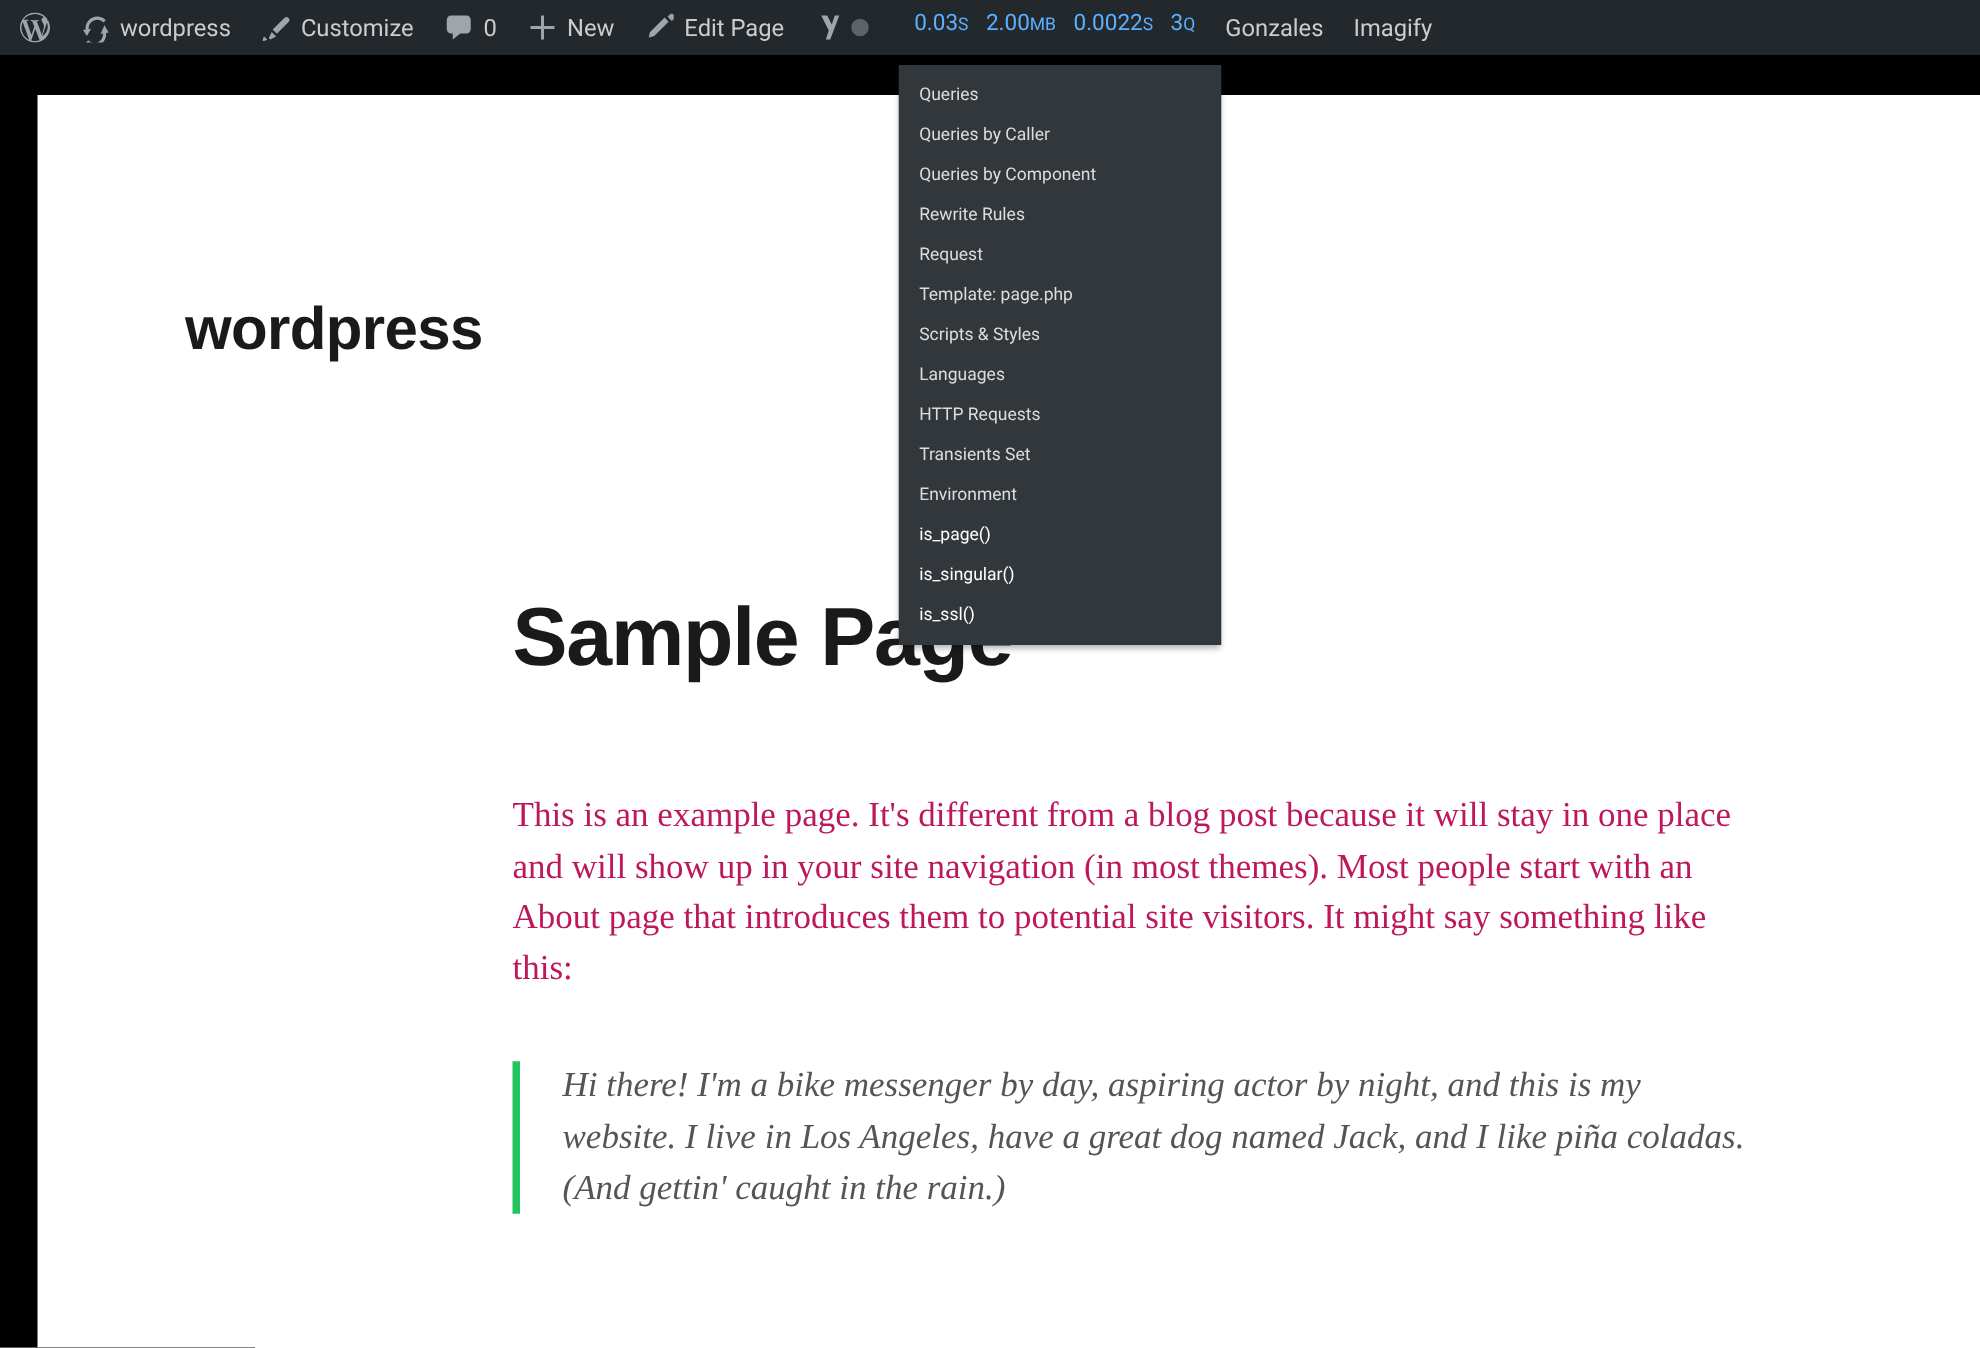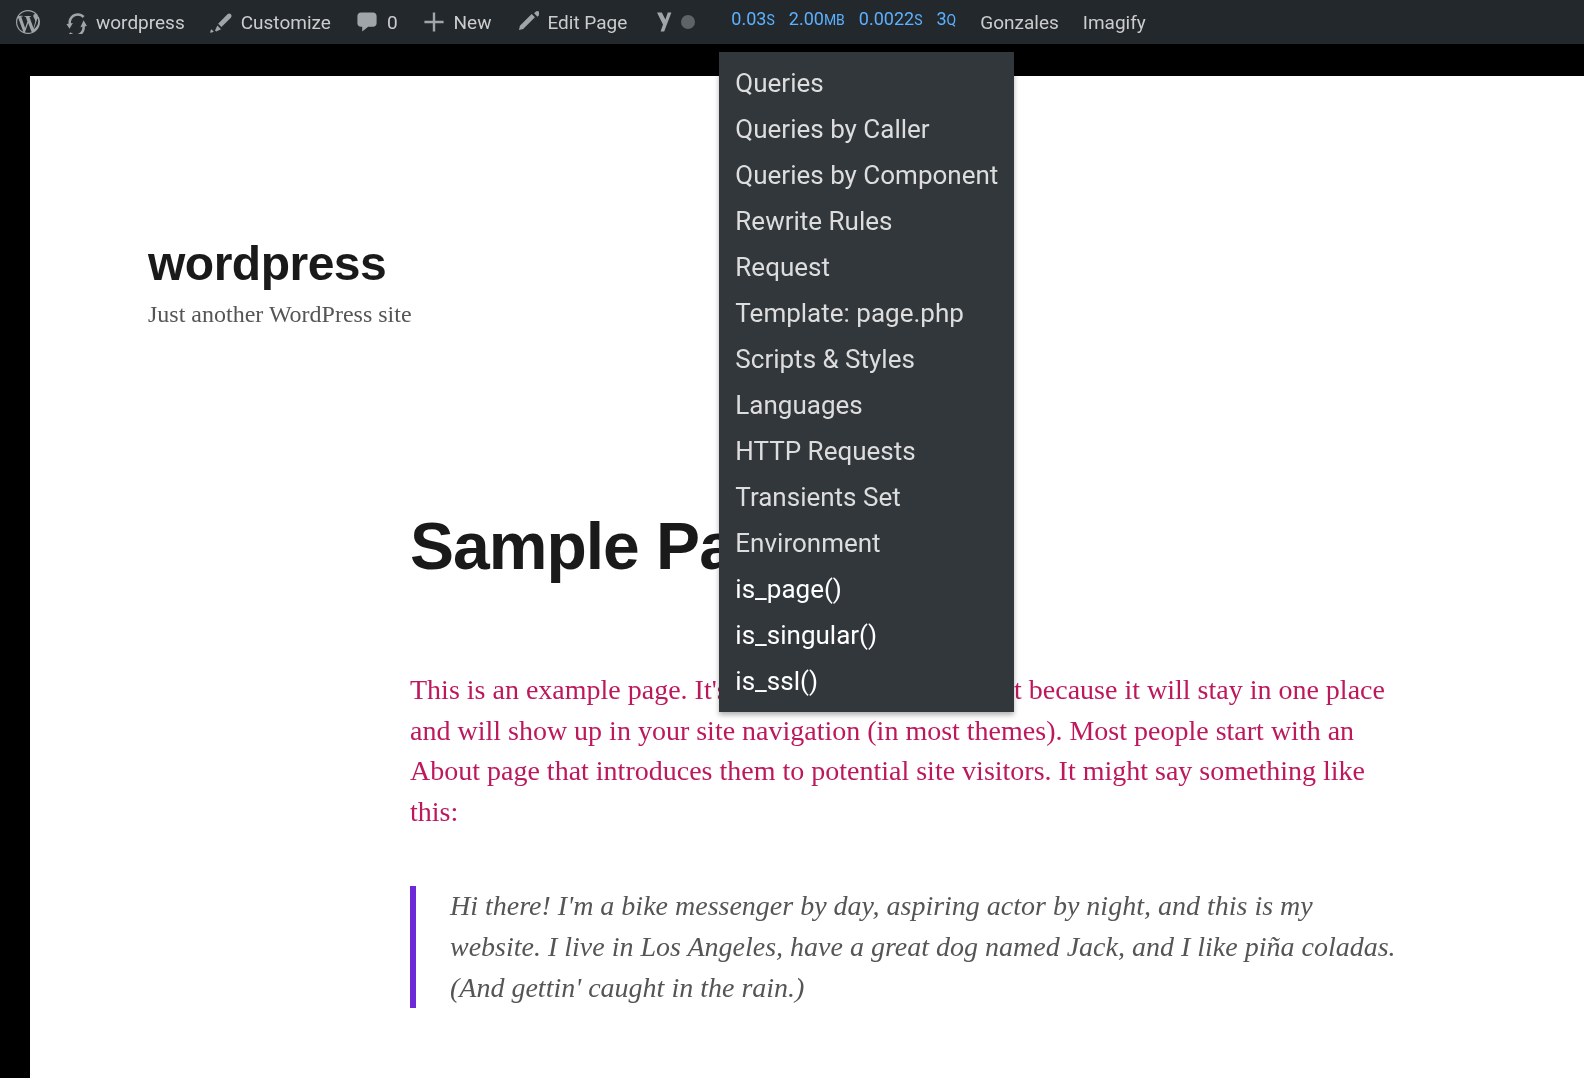--- a/index.html
+++ b/index.html
@@ -58,21 +58,21 @@
       left: 0;
       background: #32373c;
       min-width: 258px;
       padding: 8px 0;
       box-shadow: 0 3px 5px rgba(0,0,0,0.3);
       z-index: 200;
     }
     .qm-dropdown-item {
       padding: 8px 16px;
       color: #ddd;
-      font-size: 26px;
+      font-size: 14px;
       cursor: pointer;
       white-space: nowrap;
     }
     .qm-dropdown-item.green { color: #ffffff; }
     .spacer { flex: 0 0 12px; }
     .yoast-circle {
       width: 14px;
       height: 14px;
       border-radius: 50%;
       background: #5d6367;
@@ -115,21 +115,21 @@
       letter-spacing: -1px;
     }
     .entry-body {
       margin-top: 86px;
       font-size: 28px;
       line-height: 1.45;
       color: #be185d;
     }
     .entry-quote {
       margin-top: 54px;
-      border-left: 6px solid #6d28d9;
+      border-left: 6px solid #22c55e;
       padding-left: 34px;
       font-style: italic;
       color: #555;
       font-size: 28px;
       line-height: 1.45;
     }
   </style>
 </head>
 <body>
 
@@ -216,20 +216,19 @@
     <span>Gonzales</span>
   </div>
   <div class="admin-item">
     <span>Imagify</span>
   </div>
 </div>
 
 <div class="content-wrap">
   <div class="page-content">
     <h1 class="site-title">wordpress</h1>
-    <p class="site-tagline">Just another WordPress site</p>
     <div class="entry">
       <h2 class="entry-title">Sample Page</h2>
       <p class="entry-body">This is an example page. It's different from a blog post because it will stay in one place and will show up in your site navigation (in most themes). Most people start with an About page that introduces them to potential site visitors. It might say something like this:</p>
       <blockquote class="entry-quote">Hi there! I'm a bike messenger by day, aspiring actor by night, and this is my website. I live in Los Angeles, have a great dog named Jack, and I like piña coladas. (And gettin' caught in the rain.)</blockquote>
     </div>
   </div>
 </div>
 
 </body></html>

